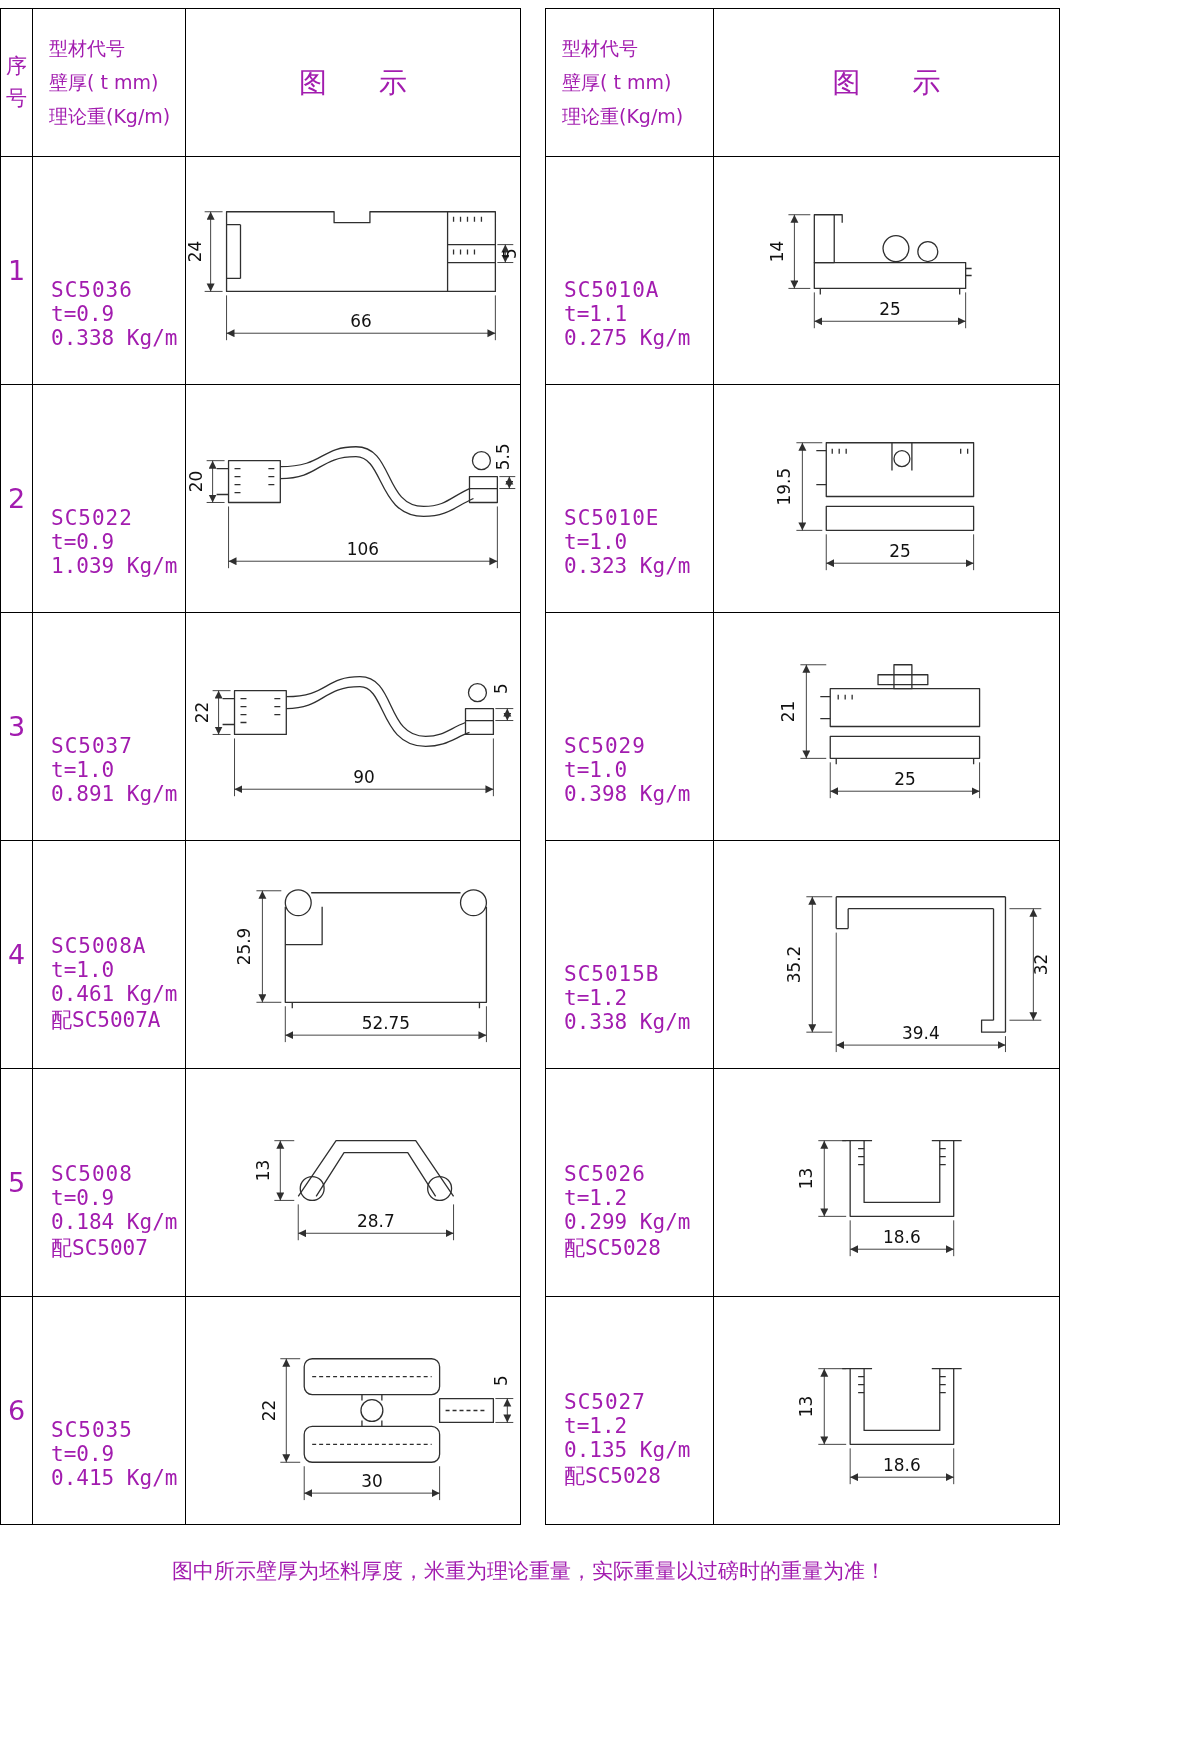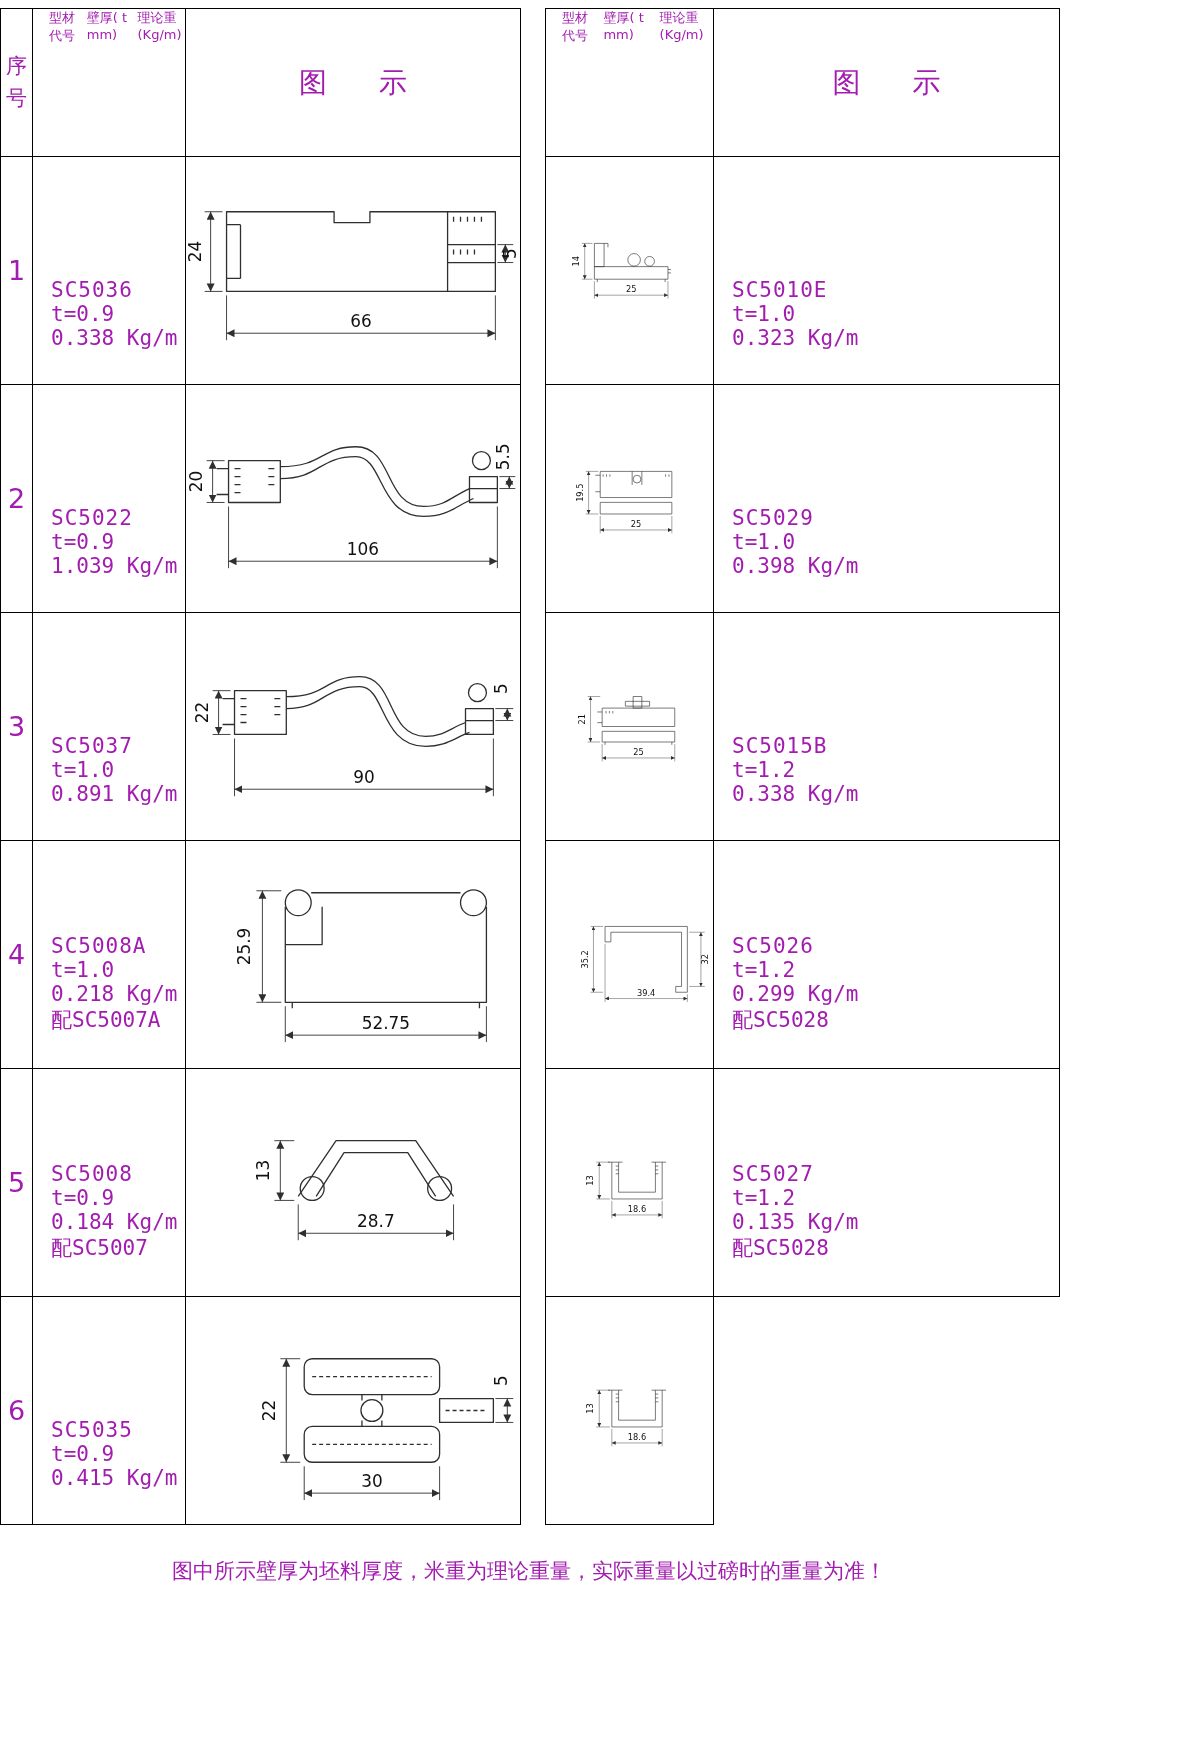--- a/index.html
+++ b/index.html
@@ -15,22 +15,22 @@
   }
   .table.left  { grid-template-columns:32px 153px 335px; }
   .table.right { grid-template-columns:168px 346px; }
   .cell {
     box-sizing:border-box; border-right:1px solid #000; border-bottom:1px solid #000;
     overflow:hidden; position:relative;
   }
   
   .hseq { display:flex; align-items:center; justify-content:center; text-align:center;
           font-size:21px; line-height:1.5; padding:4px; word-break:break-all; }
-  .hinfo { display:flex; justify-content:center; gap:8px;
-           padding-left:16px; font-size:13px; }
+  .hinfo { display:flex; flex-direction:column; justify-content:center; gap:8px;
+           padding-left:16px; font-size:19px; }
   .hdiag { display:flex; align-items:center; justify-content:center;
            font-size:28px; letter-spacing:12px; text-indent:12px; }
   
   .seq { display:flex; align-items:center; justify-content:center; font-size:27px; }
   .info { display:flex; flex-direction:column; justify-content:flex-end;
           padding:36px 6px 34px 18px;
           font-family:"DejaVu Sans Mono","DejaVu Sans",monospace; }
   .info .code   { font-size:21px; letter-spacing:1px; }
   .info .thick, .info .weight, .info .match { font-size:21px; }
   .diag { padding:0; }
@@ -166,21 +166,21 @@
             <line x1="48" y1="177" x2="308" y2="177" marker-start="url(#arw)" marker-end="url(#arw)"></line>
             <text x="178" y="171">90</text>
           </g>
         </svg>
       </div>
 
       <div class="cell seq">4</div>
       <div class="cell info">
         <div class="code">SC5008A</div>
         <div class="thick">t=1.0</div>
-        <div class="weight">0.218 Kg/m</div>
+        <div class="weight">0.461 Kg/m</div>
         <div class="match">配SC5007A</div>
       </div>
       <div class="cell diag">
         <svg class="diagram" viewBox="0 0 334 228">
           <g class="profile">
             <circle cx="112" cy="62" r="13"></circle>
             <circle cx="288" cy="62" r="13"></circle>
             <path d="M125,52 H275"></path>
             <path d="M99,66 V162 H301 V66"></path>
             <path d="M136,66 V104 H99"></path>
@@ -258,20 +258,25 @@
 
     <div class="table right">
 
       <div class="cell hinfo">
         <div>型材代号</div>
         <div>壁厚( t mm)</div>
         <div>理论重(Kg/m)</div>
       </div>
       <div class="cell hdiag">图　示</div>
 
+      <div class="cell info">
+        <div class="code">SC5010A</div>
+        <div class="thick">t=1.1</div>
+        <div class="weight">0.275 Kg/m</div>
+      </div>
       <div class="cell diag">
         <svg class="diagram" viewBox="0 0 345 228">
           <g class="profile">
             <rect x="100" y="106" width="152" height="26"></rect>
             <rect x="100" y="58" width="20" height="48"></rect>
             <path d="M120,58 h8 v8"></path>
             <circle cx="182" cy="92" r="13"></circle>
             <circle cx="214" cy="95" r="10"></circle>
             <path d="M106,132 v6 M246,132 v6 M252,112 h6 m-6,7 h6"></path>
           </g>

